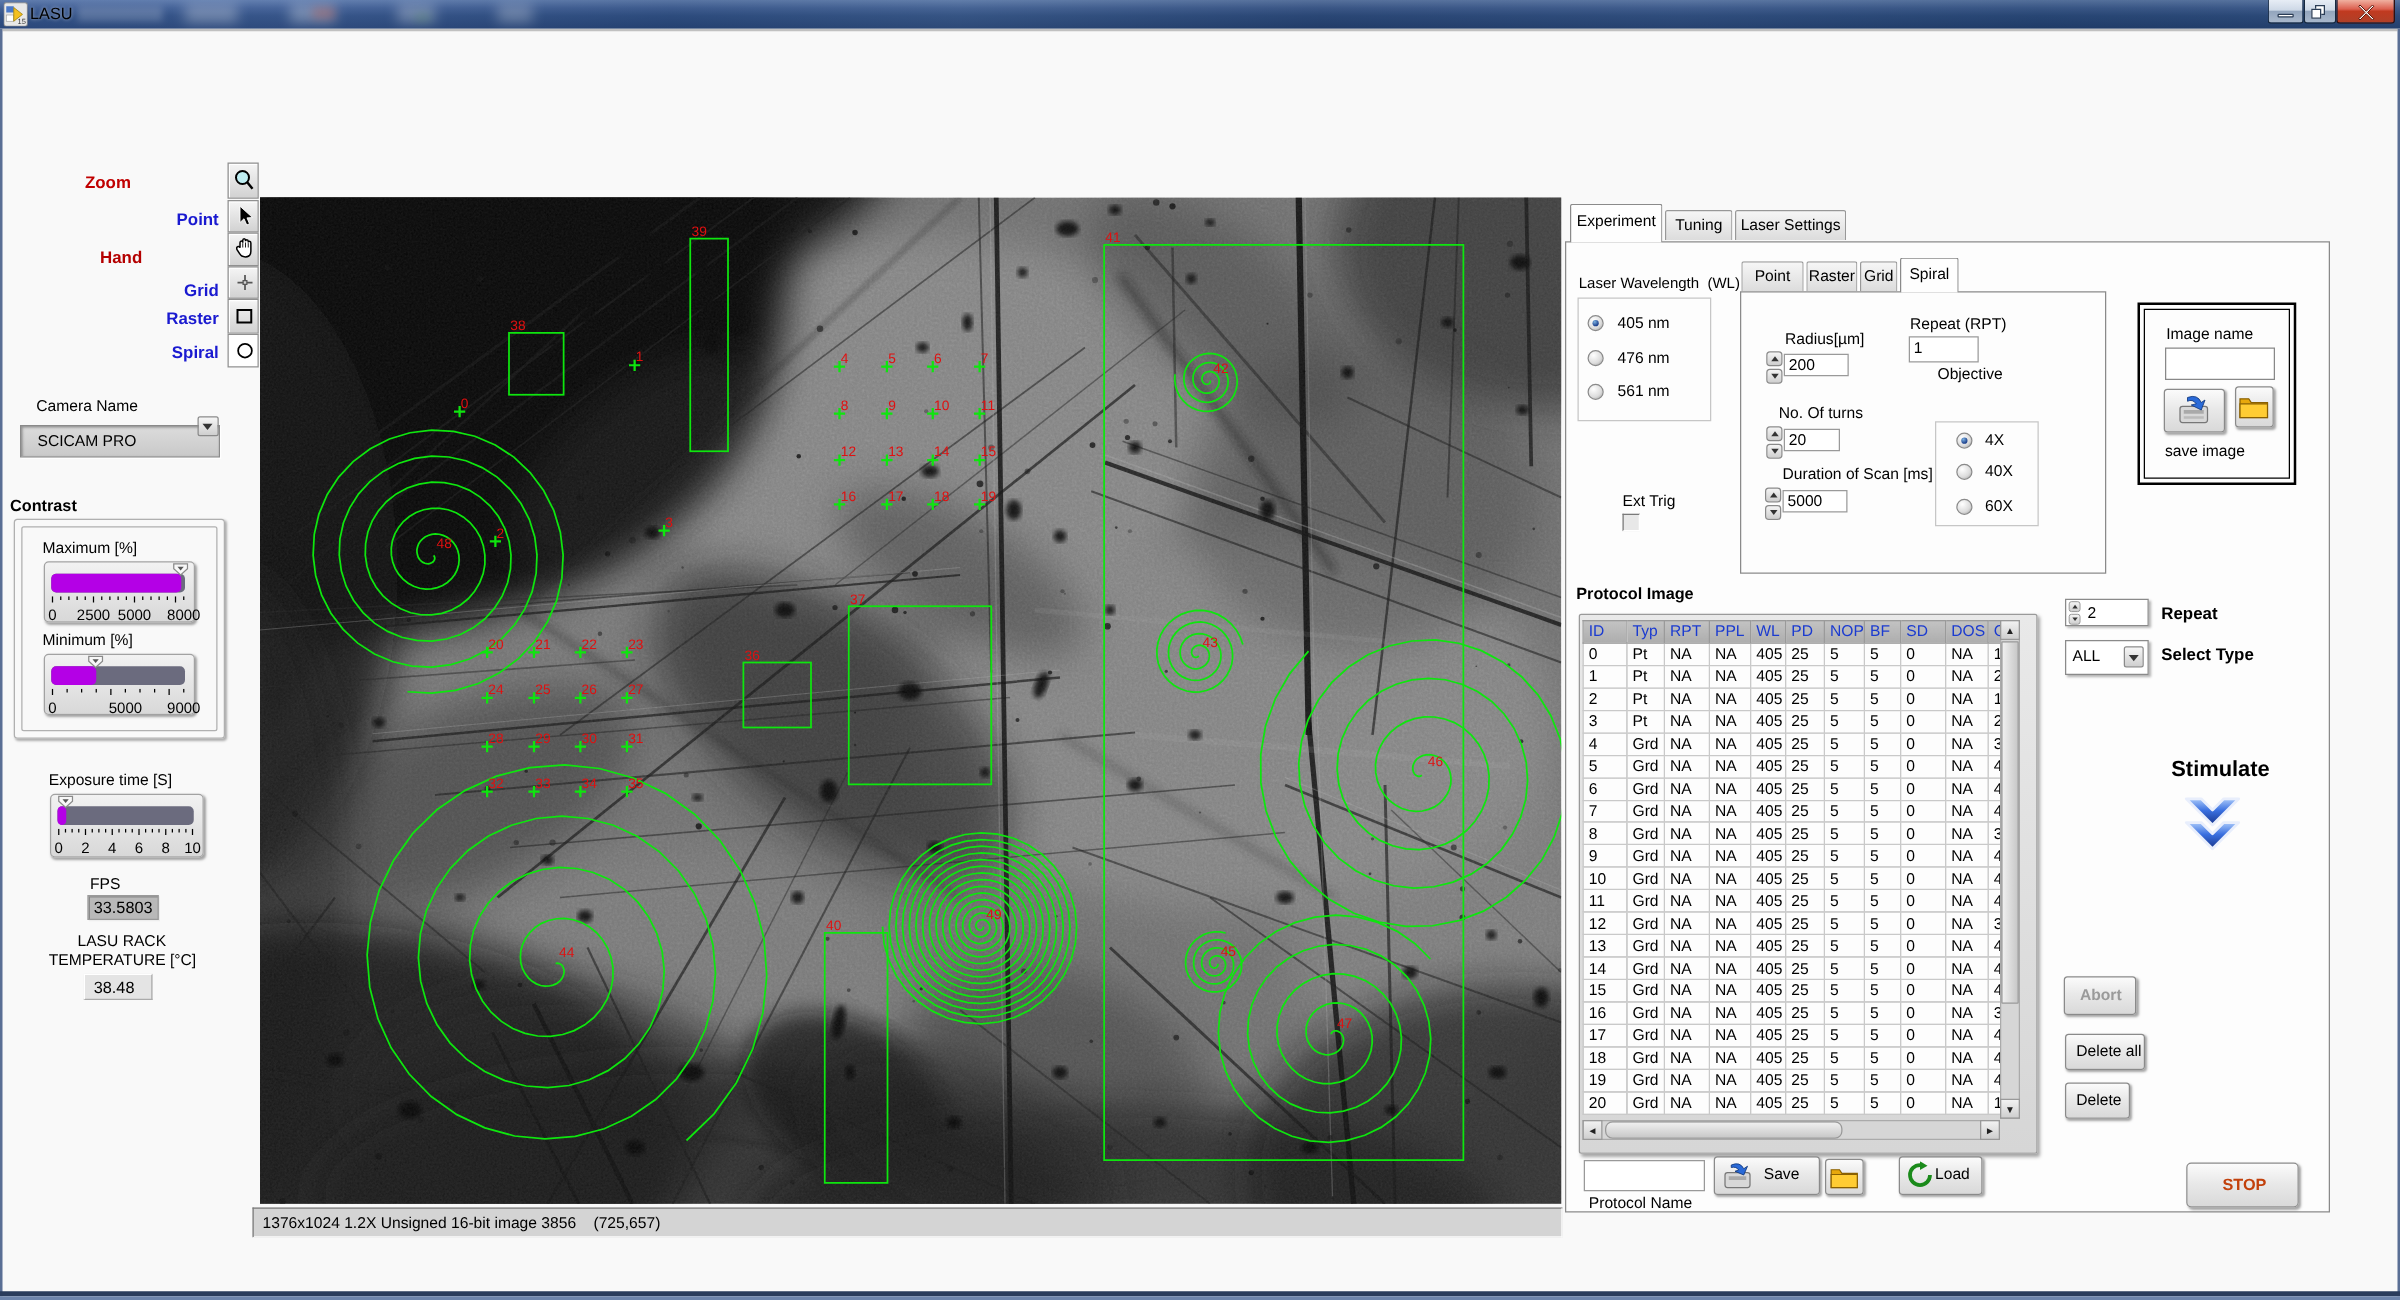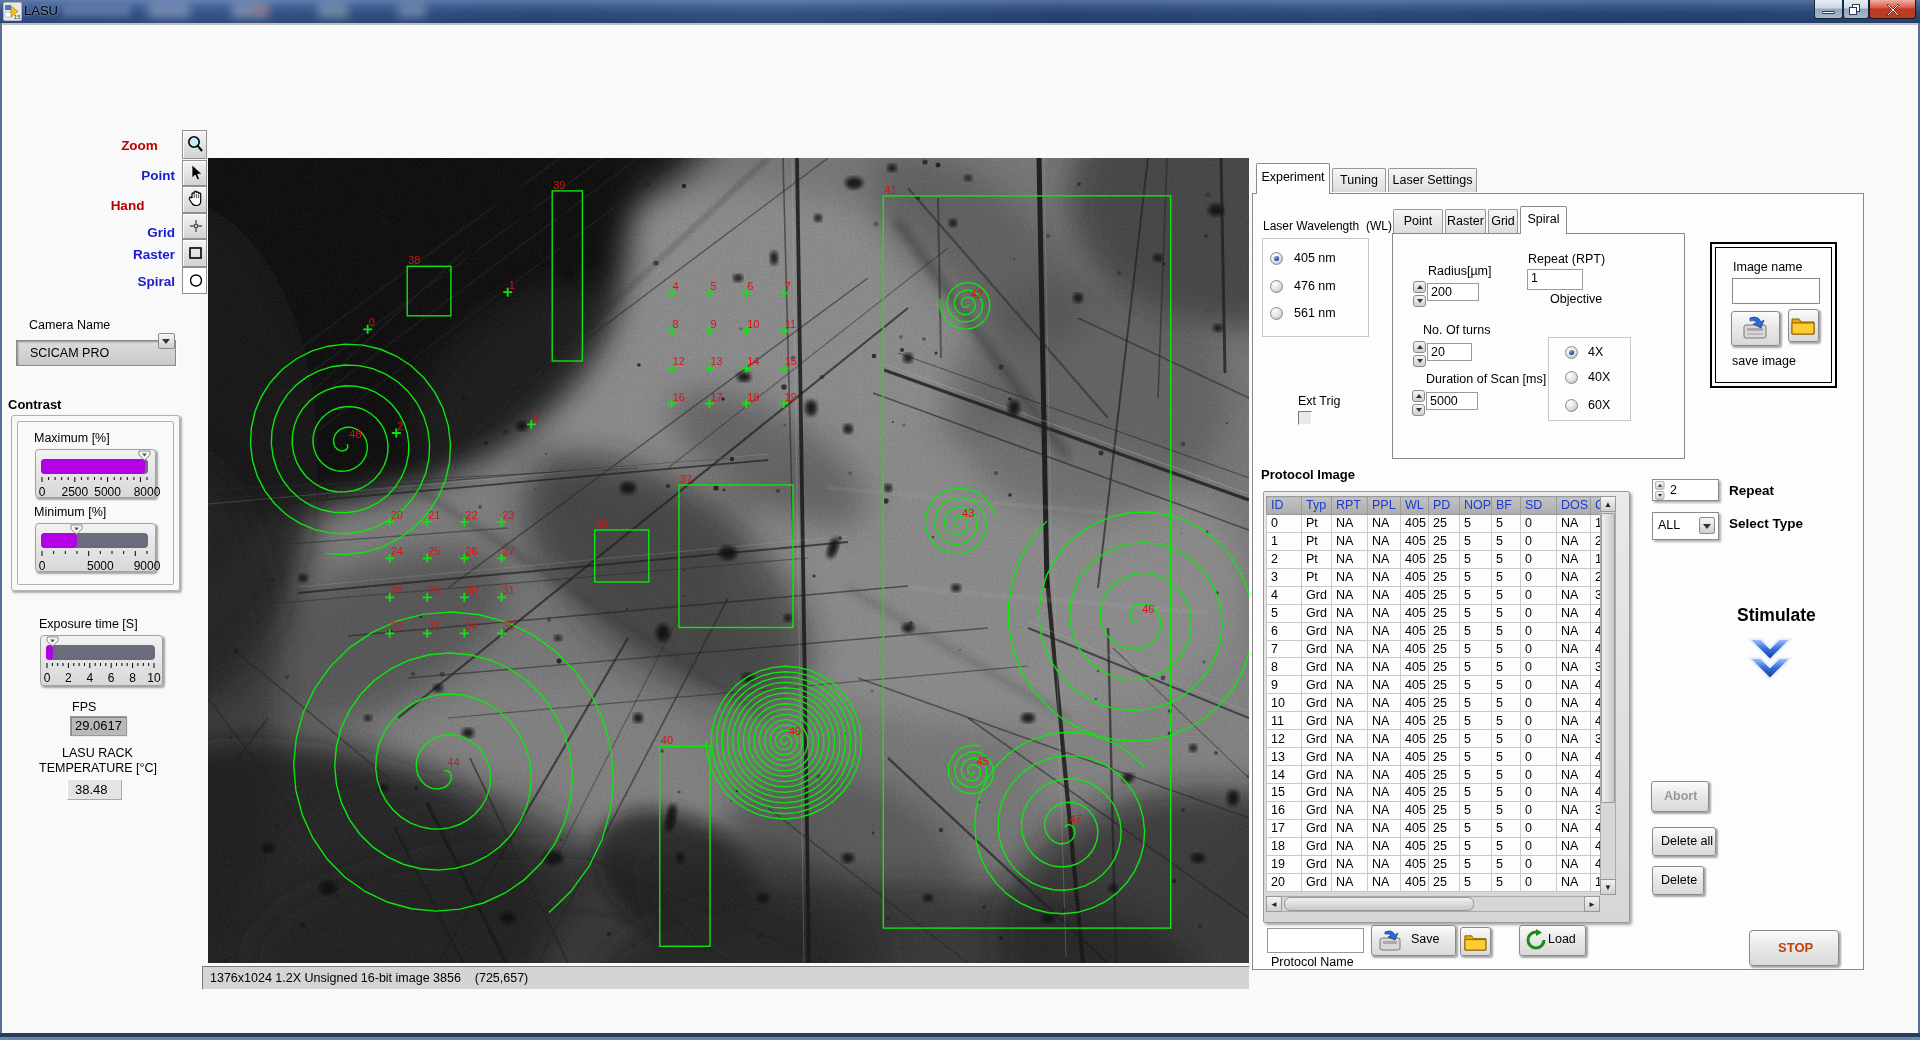--- a/index.html
+++ b/index.html
@@ -63,23 +63,23 @@
         <path d="M2,1 L7,6 L12,1 L13,2 L8,7 L13,12 L12,13 L7,8 L2,13 L1,12 L6,7 L1,2 Z" fill="#fff" stroke="#5a1508" stroke-width=".8"></path>
       </svg>
  </div>
 </div>
 
 <div class="a" style="left:0;top:23px;width:1920px;height:1014px;background:#f9f9f9;border-left:2px solid #5a6f95;border-right:2px solid #5a6f95"></div>
 <div class="a" style="left:0;top:1033px;width:1920px;height:4px;background:#2a3c5c"></div>
 <div class="a" style="left:0;top:1037px;width:1920px;height:3px;background:#6d84ab"></div>
 <div class="a" style="left:2px;top:23px;width:1916px;height:2px;background:#8a8a8a;opacity:.5"></div>
 
-<div class="lbl bold" style="left:92px;top:138px;width:95px;text-align:center;font-size:13.5px;color:#c00000">Zoom</div>
+<div class="lbl bold" style="left:68px;top:138px;width:95px;text-align:left;font-size:13.5px;color:#c00000">Zoom</div>
 <div class="lbl bold" style="left:80px;top:167.5px;width:95px;text-align:right;font-size:13.5px;color:#1a1ad0">Point</div>
-<div class="lbl bold" style="left:80px;top:197.5px;width:95px;text-align:center;font-size:13.5px;color:#b40000">Hand</div>
+<div class="lbl bold" style="left:80px;top:197.5px;width:95px;text-align:left;font-size:13.5px;color:#b40000">Hand</div>
 <div class="lbl bold" style="left:80px;top:225.1px;width:95px;text-align:right;font-size:13.5px;color:#1a1ad0">Grid</div>
 <div class="lbl bold" style="left:80px;top:246.8px;width:95px;text-align:right;font-size:13.5px;color:#1a1ad0">Raster</div>
 <div class="lbl bold" style="left:80px;top:273.5px;width:95px;text-align:right;font-size:13.5px;color:#1a1ad0">Spiral</div>
 <div class="a" style="left:182px;top:129.8px;width:25px;height:29.7px;border:1px solid #909090;background:linear-gradient(#f5f5f5,#d2d2d2);box-shadow:inset 1px 1px 0 #fff"></div>
 <div class="a" style="left:182px;top:159.5px;width:25px;height:26.6px;border:1px solid #909090;background:linear-gradient(#f5f5f5,#d2d2d2);box-shadow:inset 1px 1px 0 #fff"></div>
 <div class="a" style="left:182px;top:186.1px;width:25px;height:26.5px;border:1px solid #909090;background:linear-gradient(#f5f5f5,#d2d2d2);box-shadow:inset 1px 1px 0 #fff"></div>
 <div class="a" style="left:182px;top:212.6px;width:25px;height:26.8px;border:1px solid #909090;background:linear-gradient(#f5f5f5,#d2d2d2);box-shadow:inset 1px 1px 0 #fff"></div>
 <div class="a" style="left:182px;top:239.4px;width:25px;height:27.4px;border:1px solid #909090;background:linear-gradient(#f5f5f5,#d2d2d2);box-shadow:inset 1px 1px 0 #fff"></div>
 <div class="a" style="left:182px;top:266.8px;width:25px;height:27.4px;border:1px solid #909090;background:#fff;box-shadow:inset 1px 1px 0 #fff"></div>
 
@@ -199,21 +199,21 @@
     <line x1="114.0" y1="0" x2="114.0" y2="5" stroke="#000" stroke-width="1"></line>
   </svg>
 <div class="lbl" style="left:17px;top:671px;width:60px;text-align:center;font-size:12px">0</div>
 <div class="lbl" style="left:38.4px;top:671px;width:60px;text-align:center;font-size:12px">2</div>
 <div class="lbl" style="left:59.8px;top:671px;width:60px;text-align:center;font-size:12px">4</div>
 <div class="lbl" style="left:81.2px;top:671px;width:60px;text-align:center;font-size:12px">6</div>
 <div class="lbl" style="left:102.6px;top:671px;width:60px;text-align:center;font-size:12px">8</div>
 <div class="lbl" style="left:124px;top:671px;width:60px;text-align:center;font-size:12px">10</div>
 <div class="lbl" style="left:72px;top:700px">FPS</div>
 <div class="a" style="left:70px;top:716px;width:57px;height:20px;border:1px solid #9a9a9a;background:#b9b9b9;box-shadow:inset 1px 1px 0 #888,1px 1px 0 #eee"></div>
-<div class="lbl" style="left:75px;top:718px;font-size:13px">29.0617</div>
+<div class="lbl" style="left:75px;top:718px;font-size:13px">33.5803</div>
 <div class="lbl" style="left:62px;top:746px">LASU RACK</div>
 <div class="lbl" style="left:39px;top:761px">TEMPERATURE [°C]</div>
 <div class="a" style="left:67px;top:779px;width:55px;height:21px;background:#e4e4e4;border-top:1px solid #fff;border-left:1px solid #fff;border-right:1px solid #aaa;border-bottom:1px solid #aaa"></div>
 <div class="lbl" style="left:75px;top:782px;font-size:13px">38.48</div>
 <div class="a" style="left:202px;top:966px;width:1048px;height:24px;background:#d4d4d4;border-top:1.5px solid #7a7a7a;border-left:1.5px solid #7a7a7a;border-bottom:1.5px solid #fbfbfb;border-right:1.5px solid #fbfbfb"></div>
 <div class="lbl" style="left:210px;top:971px;font-size:12.5px">1376x1024 1.2X Unsigned 16-bit image 3856&nbsp;&nbsp;&nbsp;&nbsp;(725,657)</div>
 <svg id="micro" width="1041" height="805" viewBox="0 0 1041 805" style="position:absolute;left:208px;top:158px">
 <defs>
 <filter id="b2">
         <feGaussianBlur stdDeviation="2"></feGaussianBlur>

